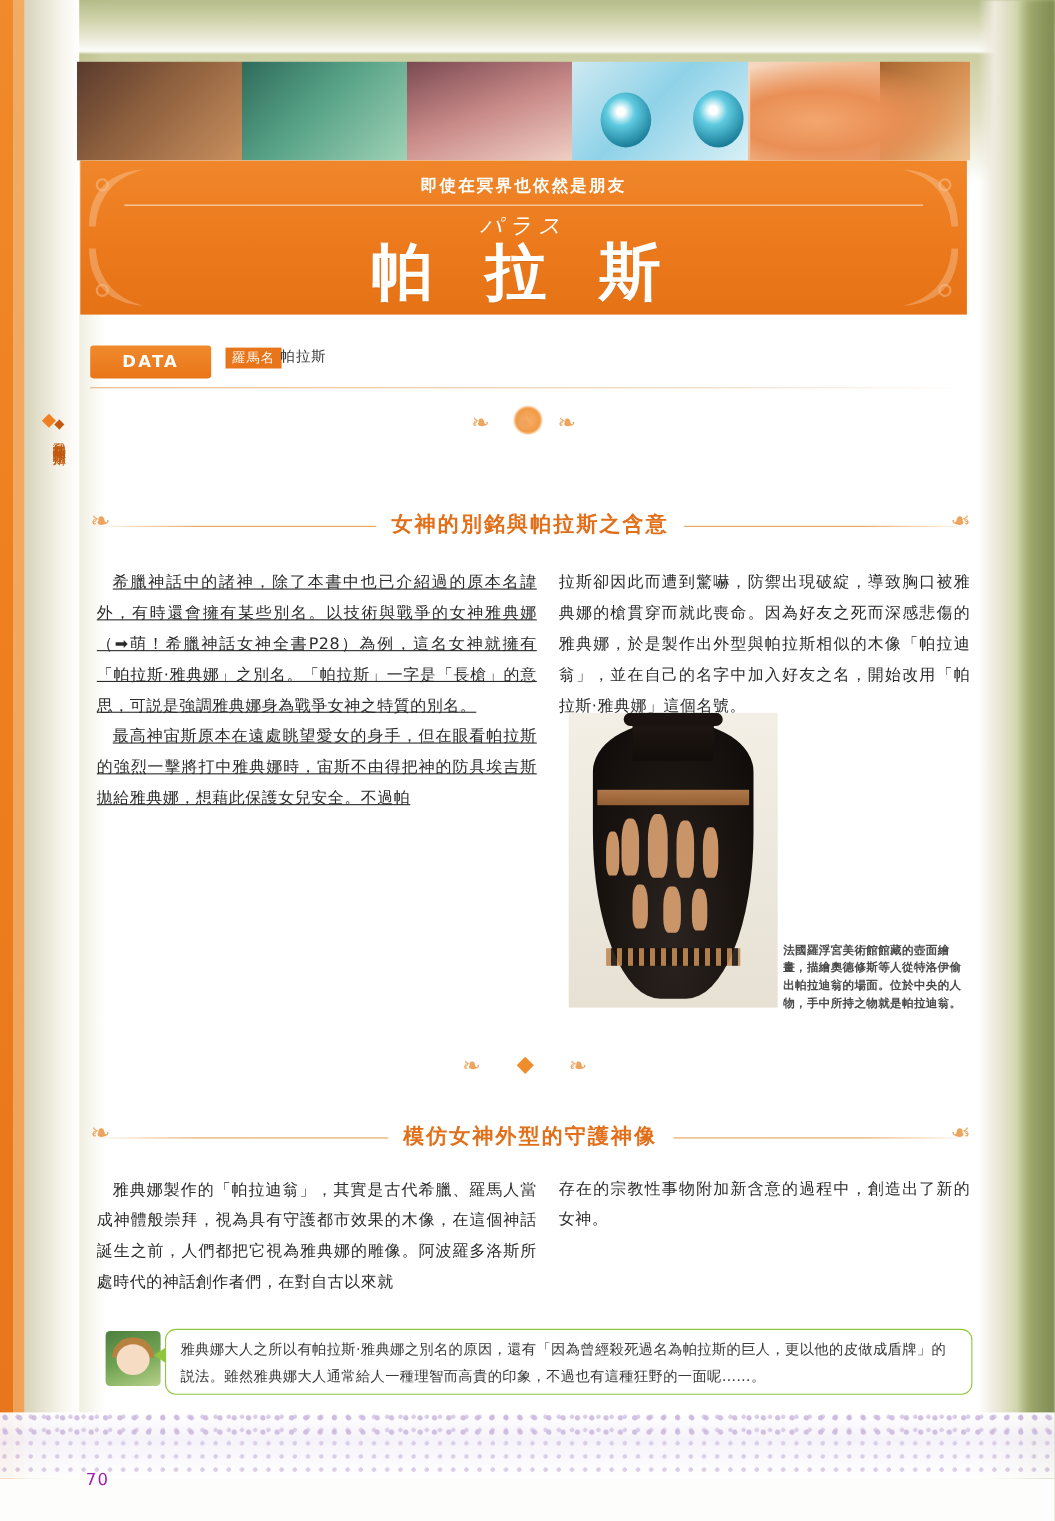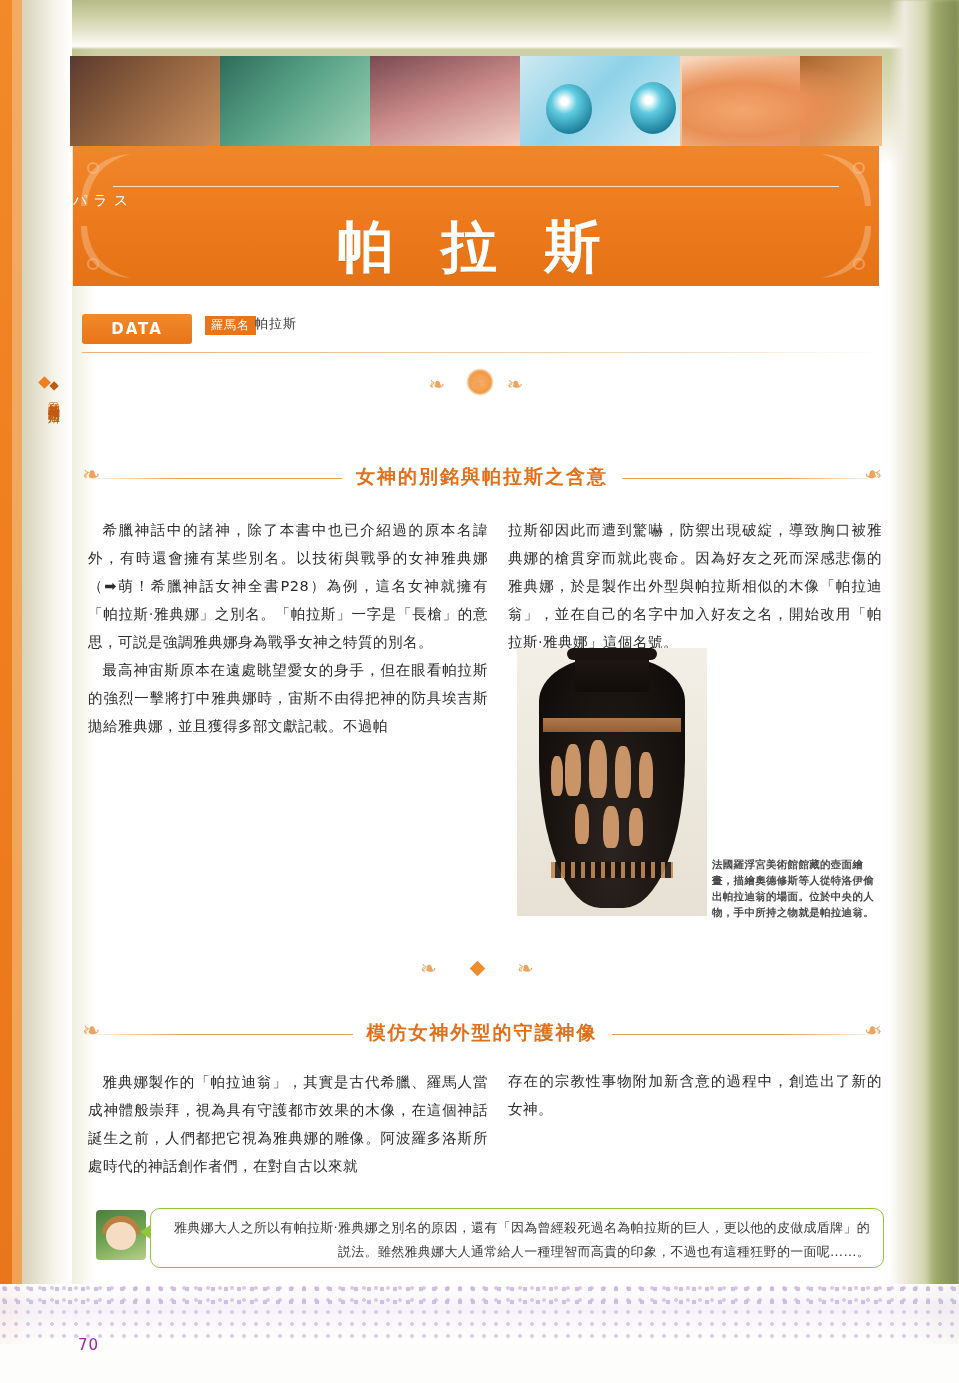--- a/index.html
+++ b/index.html
@@ -76,22 +76,22 @@
   .banner .c-bl{left:4px;bottom:4px;transform:scaleY(-1);}
   .banner .c-br{right:4px;bottom:4px;transform:scale(-1,-1);}
   .banner-sub{
     position:absolute;left:0;right:0;top:14px;text-align:center;
     color:#ffffff;font-size:15px;letter-spacing:2px;font-weight:bold;
   }
   .banner-rule{
     position:absolute;left:40px;right:40px;top:40px;height:1px;background:rgba(255,255,255,.75);
   }
   .banner-kana{
-    position:absolute;left:0;right:0;top:46px;text-align:left;
-    color:#ffffff;font-size:14px;letter-spacing:6px;
+    position:absolute;left:0;right:0;top:46px;text-align:center;
+    color:#ffffff;font-size:20px;letter-spacing:6px;font-style:italic;
   }
   .banner-title{
     position:absolute;left:0;right:0;top:64px;text-align:center;
     color:#ffffff;font-size:56px;letter-spacing:14px;font-weight:bold;
     text-shadow:0 1px 0 rgba(0,0,0,.08);
   }
 
   
   .data-pill{
     position:absolute;left:82px;top:314px;width:110px;height:30px;
@@ -217,21 +217,21 @@
     position:absolute;left:150px;top:1208px;width:732px;height:58px;
     border:1.5px solid #8fc63d;border-radius:10px;background:#ffffff;
   }
   .note-tail{
     position:absolute;left:140px;top:1224px;width:0;height:0;
     border-top:8px solid transparent;border-bottom:8px solid transparent;
     border-right:12px solid #8fc63d;
   }
   .note-txt{
     position:absolute;left:164px;top:1216px;width:706px;
-    font-size:13px;line-height:24px;color:#3a3a3a;letter-spacing:.3px;text-align:right;
+    font-size:13px;line-height:24px;color:#3a3a3a;letter-spacing:.3px;
   }
   .avatar{
     position:absolute;left:96px;top:1210px;width:50px;height:50px;border-radius:4px;
     background:linear-gradient(160deg,#4d7f3f,#6fa351 50%,#b7d08a);
     overflow:hidden;
   }
   .avatar .face{
     position:absolute;left:10px;top:12px;width:30px;height:28px;border-radius:50%;
     background:#f6dcc2;
   }
@@ -293,20 +293,21 @@
     <circle cx="16" cy="18" r="5" fill="none" stroke="#ffffff" stroke-width="2" opacity=".5"></circle>
   </svg>
   <svg class="corner c-bl" viewBox="0 0 60 60">
     <path d="M4 56 C4 24 22 6 54 4 C30 10 12 26 10 56 Z" fill="#ffffff" opacity=".45"></path>
     <circle cx="16" cy="18" r="5" fill="none" stroke="#ffffff" stroke-width="2" opacity=".5"></circle>
   </svg>
   <svg class="corner c-br" viewBox="0 0 60 60">
     <path d="M4 56 C4 24 22 6 54 4 C30 10 12 26 10 56 Z" fill="#ffffff" opacity=".45"></path>
     <circle cx="16" cy="18" r="5" fill="none" stroke="#ffffff" stroke-width="2" opacity=".5"></circle>
   </svg>
+  <div class="banner-sub">即使在冥界也依然是朋友</div>
   <div class="banner-rule"></div>
   <div class="banner-kana">パラス</div>
   <div class="banner-title">帕 拉 斯</div>
 </div>
 
 <div class="data-pill">DATA</div>
 <div class="roma-tag">羅馬名</div>
 <div class="roma-val">帕拉斯</div>
 <div class="data-underline"></div>
 
@@ -316,23 +317,23 @@
 <div class="petal"></div>
 <div class="flourish flourish-top">❧ ❦ ❧</div>
 
 <div class="sec-head" style="top:460px;">
   <div class="rule"></div>
   <div class="orn orn-l">❧</div>
   <div class="orn orn-r">❧</div>
   <div class="txt"><span>女神的別銘與帕拉斯之含意</span></div>
 </div>
 
-<div class="col" style="left:88px;top:516px;width:400px;">
+<div class="col" style="left:88px;top:516px;width:400px;text-decoration:underline;">
   <p>希臘神話中的諸神，除了本書中也已介紹過的原本名諱外，有時還會擁有某些別名。以技術與戰爭的女神雅典娜（➡萌！希臘神話女神全書P28）為例，這名女神就擁有「帕拉斯·雅典娜」之別名。「帕拉斯」一字是「長槍」的意思，可説是強調雅典娜身為戰爭女神之特質的別名。</p>
-  <p>最高神宙斯原本在遠處眺望愛女的身手，但在眼看帕拉斯的強烈一擊將打中雅典娜時，宙斯不由得把神的防具埃吉斯拋給雅典娜，並且獲得多部文獻記載。不過帕</p>
+  <p>最高神宙斯原本在遠處眺望愛女的身手，但在眼看帕拉斯的強烈一擊將打中雅典娜時，宙斯不由得把神的防具埃吉斯拋給雅典娜，想藉此保護女兒安全。不過帕</p>
 </div>
 
 <div class="col" style="left:508px;top:516px;width:374px;">
   <p style="text-indent:0;">拉斯卻因此而遭到驚嚇，防禦出現破綻，導致胸口被雅典娜的槍貫穿而就此喪命。因為好友之死而深感悲傷的雅典娜，於是製作出外型與帕拉斯相似的木像「帕拉迪翁」，並在自己的名字中加入好友之名，開始改用「帕拉斯·雅典娜」這個名號。</p>
 </div>
 
 <div class="vase">
   <div class="vase-body"></div>
   <div class="vase-neck"></div>
   <div class="vase-lip"></div>

